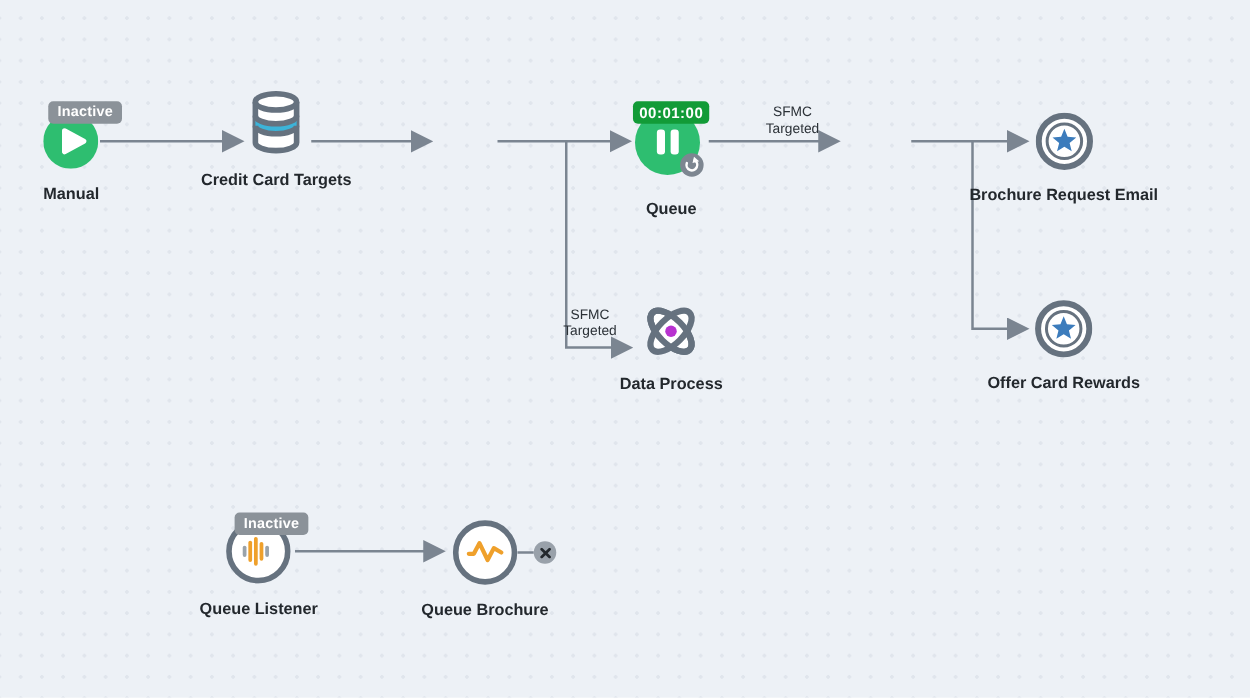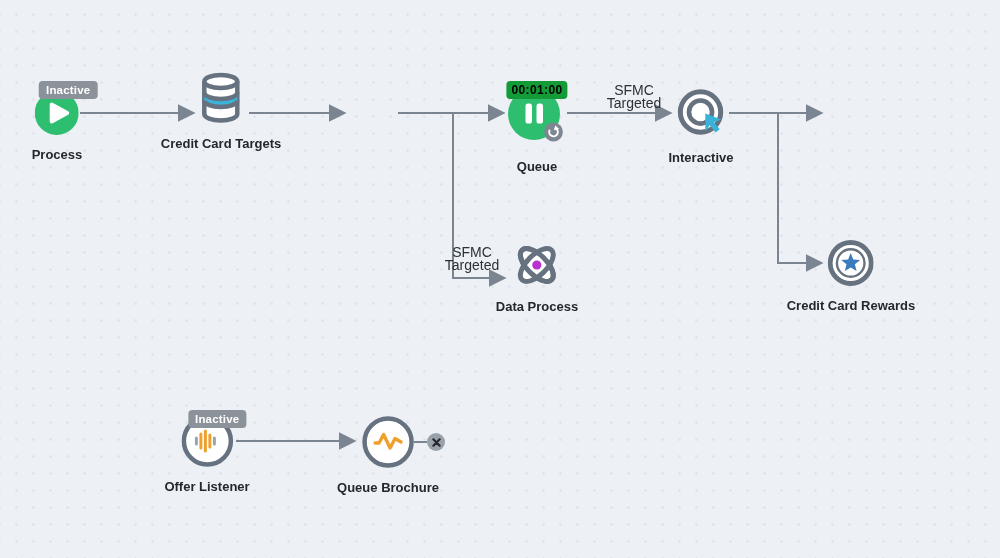--- a/index.html
+++ b/index.html
@@ -19,26 +19,26 @@
   .label.m6{margin-top:6px;}
   .badge{
     position:absolute;z-index:4;background:#8b9299;color:#ffffff;
     font-size:11.5px;font-weight:700;padding:2.5px 7px;border-radius:4px;
     white-space:nowrap;line-height:13px;letter-spacing:.2px;
   }
   .badge.manual-pos{top:-10px;left:4px;}
   .badge.queue-pos{top:-5px;left:7px;}
   .timer{
     position:absolute;z-index:4;top:-6px;left:50%;transform:translateX(-50%);
-    background:#129b37;color:#000000;font-size:12px;font-weight:700;
+    background:#129b37;color:#ffffff;font-size:12px;font-weight:700;
     padding:2px 5px;border-radius:4px;white-space:nowrap;line-height:14px;letter-spacing:.4px;
   }
   .edge-label{
     position:absolute;z-index:2;transform:translateX(-50%);
-    font-size:14px;color:#2b3137;text-align:center;line-height:12.5px;font-weight:400;
+    font-size:11px;color:#2b3137;text-align:center;line-height:12.5px;font-weight:400;
   }
   .x-badge{
     position:absolute;z-index:3;width:18px;height:18px;border-radius:50%;
     background:#99a1aa;display:flex;align-items:center;justify-content:center;
   }
 </style>
 </head>
 <body>
 
 <div class="canvas">
@@ -61,21 +61,21 @@
   </svg>
 
   <div class="node" style="left:57px;top:91px;">
     <div class="iconwrap" style="width:44px;height:44px;">
       <div class="badge manual-pos">Inactive</div>
       <svg width="44" height="44" viewBox="0 0 44 44">
         <circle cx="22" cy="22" r="22" fill="#2ebe70"></circle>
         <polygon points="17,13.5 32.5,22 17,30.5" fill="#ffffff" stroke="#ffffff" stroke-width="4" stroke-linejoin="round"></polygon>
       </svg>
     </div>
-    <div class="label">Process</div>
+    <div class="label">Manual</div>
   </div>
 
   <div class="node" style="left:221px;top:72px;">
     <div class="iconwrap" style="width:46px;height:52px;">
       <svg width="46" height="52" viewBox="0 0 46 52">
         <path d="M6.5,9.5 a16.5,6.5 0 0 1 33,0 V42 a16.5,6.5 0 0 1 -33,0 Z" fill="#ffffff" stroke="#66727f" stroke-width="4.5"></path>
         <path d="M6.5,20.5 a16.5,6.5 0 0 0 33,0 V28.5 a16.5,6.5 0 0 1 -33,0 Z" fill="#3cb4d9"></path>
         <path d="M6.5,9.5 a16.5,6.5 0 0 0 33,0" fill="none" stroke="#66727f" stroke-width="4.5"></path>
         <path d="M6.5,20.5 a16.5,6.5 0 0 0 33,0" fill="none" stroke="#66727f" stroke-width="4.5"></path>
         <path d="M6.5,28.5 a16.5,6.5 0 0 0 33,0" fill="none" stroke="#66727f" stroke-width="4.5"></path>
@@ -95,41 +95,41 @@
         <g>
           <circle cx="46.5" cy="45" r="9.4" fill="#7d8691"></circle>
           <path d="M48.65,41.28 A4.3,4.3 0 1 1 42.46,43.53" fill="none" stroke="#ffffff" stroke-width="2" stroke-linecap="round"></path>
           <polygon points="48.2,38.4 52.3,42 47,43.3" fill="#ffffff"></polygon>
         </g>
       </svg>
     </div>
     <div class="label">Queue</div>
   </div>
 
-  <div class="node" style="left:701px;top:88px;">
-    <div class="iconwrap" style="width:50px;height:50px;">
-      <svg width="50" height="50" viewBox="0 0 52 52">
-        <circle cx="25" cy="25" r="21" fill="#ffffff" stroke="#66727f" stroke-width="5.2"></circle>
-        <circle cx="25" cy="25" r="12" fill="#ffffff" stroke="#66727f" stroke-width="4.8"></circle>
-        <path d="M30,26.5 l16.5,6.3 -7.6,2.7 6.1,7.3 -4.3,3.5 -6,-7.5 -4.7,6.4 Z" fill="#38b2d8"></path>
+
+  <div class="node" style="left:851px;top:90px;">
+    <div class="iconwrap" style="width:46px;height:46px;">
+      <svg width="46" height="46" viewBox="0 0 46 46">
+        <circle cx="23" cy="23" r="20.5" fill="#ffffff" stroke="#66727f" stroke-width="4.8"></circle>
+        <circle cx="23" cy="23" r="13.8" fill="#ffffff" stroke="#66727f" stroke-width="2.4"></circle>
+        <polygon fill="#3c7cbc" points="23,13 25.59,19.44 32.51,19.91 27.18,24.36 28.88,31.09 23,27.4 17.12,31.09 18.82,24.36 13.49,19.91 20.41,19.44"></polygon>
       </svg>
     </div>
-    <div class="label">Interactive</div>
+    <div class="label">Brochure Request Email</div>
   </div>
-
 
   <div class="node" style="left:851px;top:240px;">
     <div class="iconwrap" style="width:46px;height:46px;">
       <svg width="46" height="46" viewBox="0 0 46 46">
         <circle cx="23" cy="23" r="20.5" fill="#ffffff" stroke="#66727f" stroke-width="4.8"></circle>
         <circle cx="23" cy="23" r="13.8" fill="#ffffff" stroke="#66727f" stroke-width="2.4"></circle>
         <polygon fill="#3c7cbc" points="23,13 25.59,19.44 32.51,19.91 27.18,24.36 28.88,31.09 23,27.4 17.12,31.09 18.82,24.36 13.49,19.91 20.41,19.44"></polygon>
       </svg>
     </div>
-    <div class="label">Credit Card Rewards</div>
+    <div class="label">Offer Card Rewards</div>
   </div>
 
   <div class="node" style="left:537px;top:237px;">
     <div class="iconwrap" style="width:56px;height:56px;">
       <svg width="56" height="56" viewBox="0 0 56 56">
         <ellipse cx="28" cy="28" rx="21" ry="10" transform="rotate(45 28 28)" fill="#ffffff" stroke="#66727f" stroke-width="5"></ellipse>
         <ellipse cx="28" cy="28" rx="21" ry="10" transform="rotate(-45 28 28)" fill="#ffffff" stroke="#66727f" stroke-width="5"></ellipse>
         <ellipse cx="28" cy="28" rx="21" ry="10" transform="rotate(45 28 28)" fill="none" stroke="#66727f" stroke-width="5"></ellipse>
         <circle cx="28" cy="28" r="4.6" fill="#b832d0"></circle>
       </svg>
@@ -142,21 +142,21 @@
       <div class="badge queue-pos">Inactive</div>
       <svg width="52" height="52" viewBox="0 0 52 52">
         <circle cx="26" cy="26" r="23.5" fill="#ffffff" stroke="#66727f" stroke-width="4.5"></circle>
         <rect x="13.5" y="21.5" width="3" height="9" rx="1.5" fill="#9aa3ab"></rect>
         <rect x="18" y="17.5" width="3" height="17" rx="1.5" fill="#efa02b"></rect>
         <rect x="22.5" y="14.5" width="3" height="23" rx="1.5" fill="#efa02b"></rect>
         <rect x="27" y="18.5" width="3" height="15" rx="1.5" fill="#efa02b"></rect>
         <rect x="31.5" y="21.5" width="3" height="9" rx="1.5" fill="#9aa3ab"></rect>
       </svg>
     </div>
-    <div class="label">Offer Listener</div>
+    <div class="label">Queue Listener</div>
   </div>
 
   <div class="node" style="left:388px;top:416px;">
     <div class="iconwrap" style="width:52px;height:52px;">
       <svg width="52" height="52" viewBox="0 0 52 52">
         <circle cx="26" cy="26" r="23.5" fill="#ffffff" stroke="#66727f" stroke-width="4.5"></circle>
         <path d="M13,27 L17,27 L21.5,18.5 L28,32 L33,22.5 L39,26" fill="none" stroke="#efa02b" stroke-width="3.4" stroke-linecap="round" stroke-linejoin="round"></path>
       </svg>
     </div>
     <div class="label">Queue Brochure</div>

